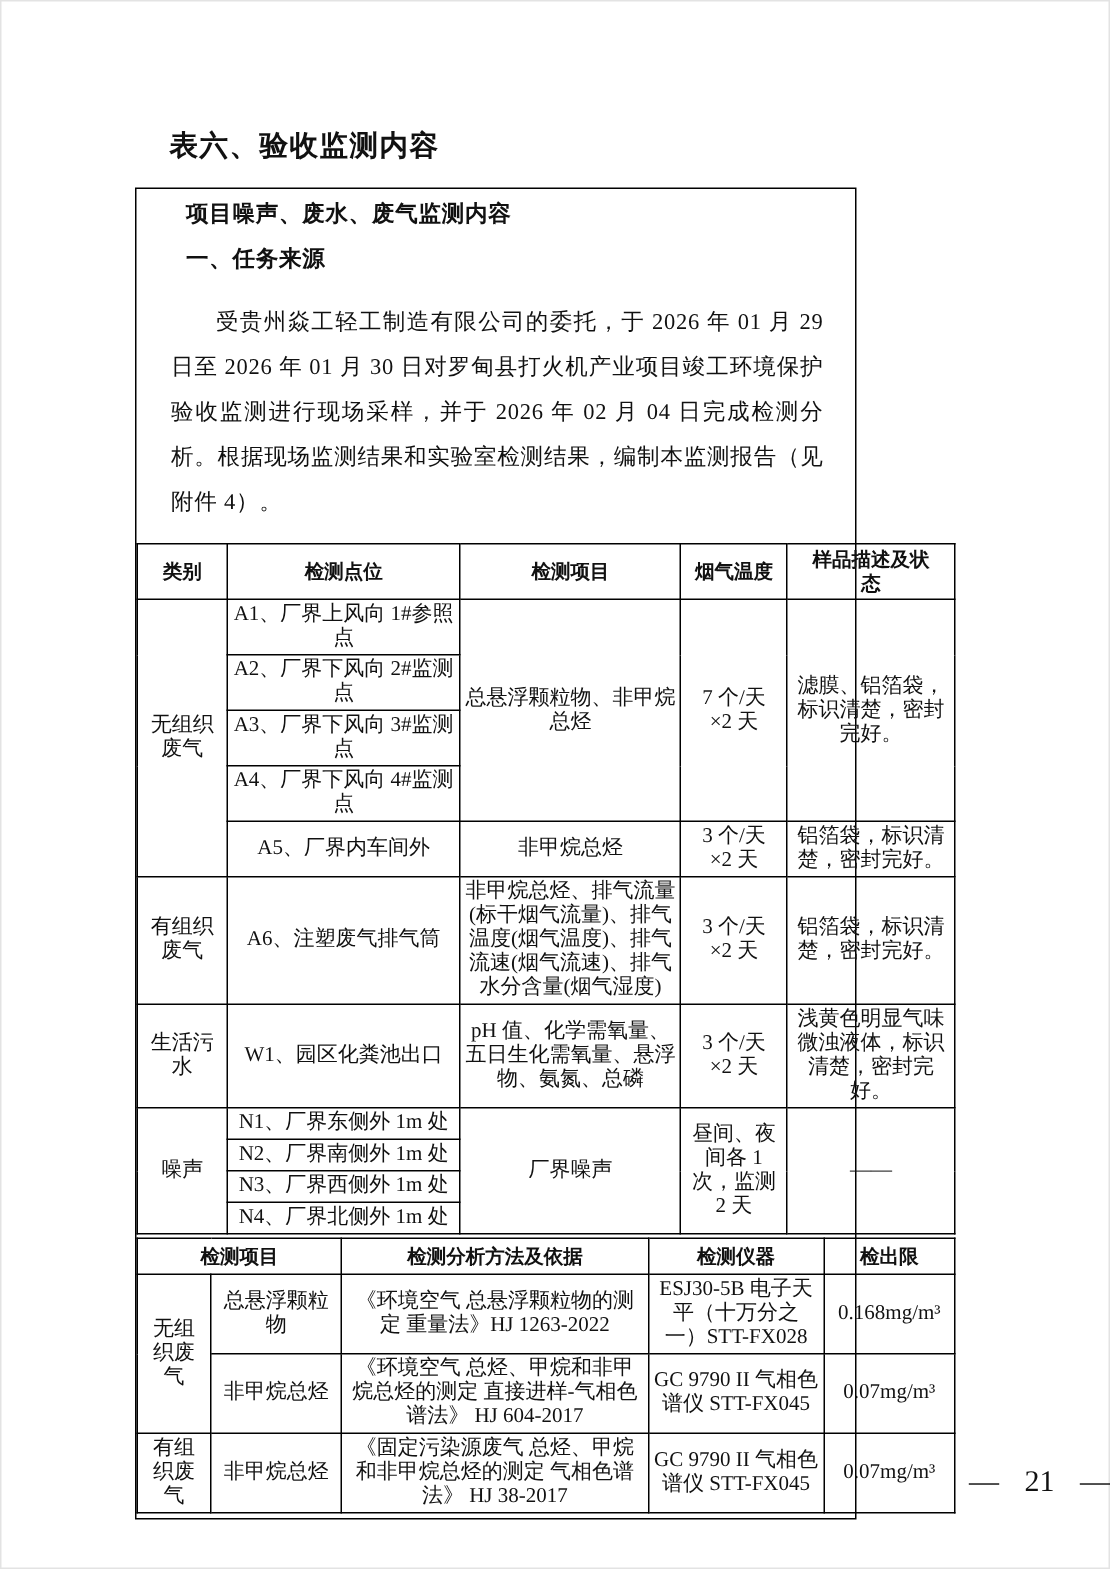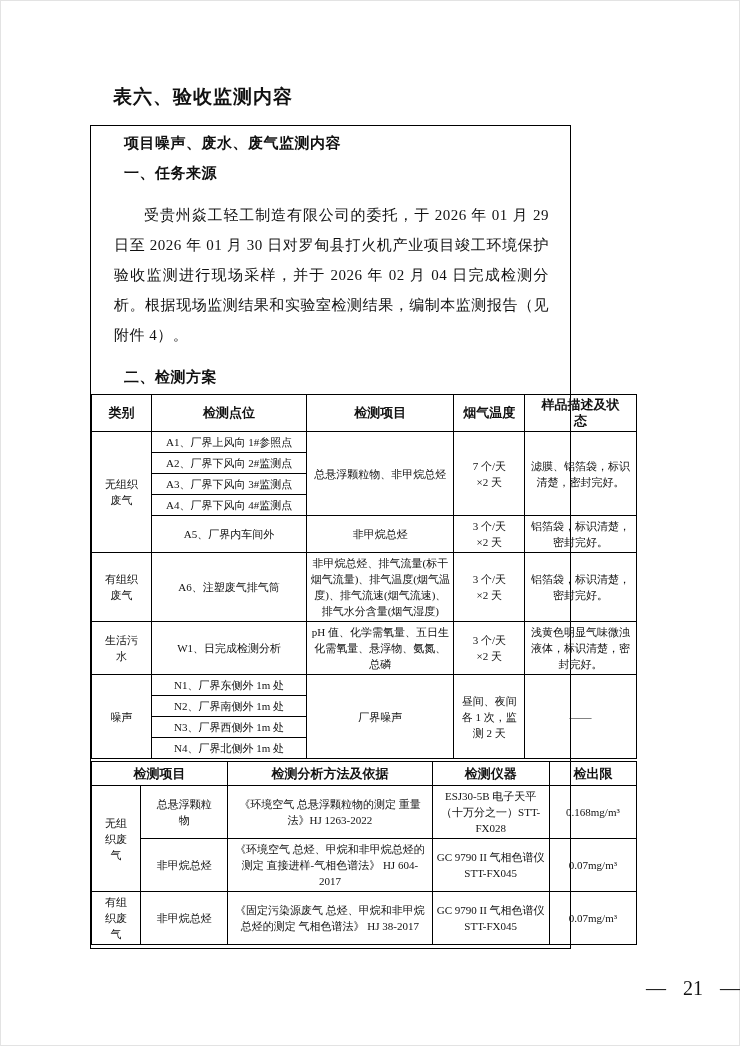--- a/index.html
+++ b/index.html
@@ -11,41 +11,40 @@
   .doc-title{position:absolute;left:113px;top:84px;font-size:19px;font-weight:bold;letter-spacing:1px;}
   .content-box{
     position:absolute;left:90px;top:125px;width:481px;box-sizing:border-box;
     border:1.5px solid #000;background:#fff;padding:2px 0 3px 0;
   }
   .box-title,.sec-heading{font-size:15px;font-weight:bold;line-height:30px;margin:0;padding-left:2.2em;letter-spacing:0.5px;}
   .para{font-size:15px;line-height:30px;margin:12px;padding:0 9px 0 11px;text-align:justify;text-indent:2em;letter-spacing:0.5px;}
   table{border-collapse:collapse;width:546px;margin:2px auto 0 auto;table-layout:fixed;}
   th,td{
     border:1px solid #000;text-align:center;vertical-align:middle;
-    padding:2px 3px;font-size:11px;line-height:16px;white-space:pre-line;
+    padding:2px 3px;font-size:14px;line-height:16px;white-space:pre-line;
     word-break:break-word;overflow:hidden;
   }
   th{font-weight:bold;font-size:13px;}
   .h21{height:20px;}
   .hdr{height:34px;}
   .hdr2{height:24px;}
   .page-num{position:absolute;top:977px;left:0;width:100%;text-align:right;font-size:20px;word-spacing:12px;}
 </style>
 </head>
 <body>
 
 <div class="doc-title">表六、验收监测内容</div>
 
 <div class="content-box">
   <p class="box-title">项目噪声、废水、废气监测内容</p>
 
   <p class="sec-heading">一、任务来源</p>
   <p class="para">受贵州焱工轻工制造有限公司的委托，于 2026 年 01 月 29 日至 2026 年 01 月 30 日对罗甸县打火机产业项目竣工环境保护验收监测进行现场采样，并于 2026 年 02 月 04 日完成检测分析。根据现场监测结果和实验室检测结果，编制本监测报告（见附件 4）。</p>
 
-  <p class="sec-heading">二、检测方案</p>
 
   <table>
     <colgroup>
       <col style="width:11%">
         <col style="width:28.5%">
         <col style="width:27%">
         <col style="width:13%">
         <col style="width:20.5%">
     </colgroup>
     <tbody>
@@ -87,21 +86,21 @@
 废气</td>
       <td>A6、注塑废气排气筒</td>
       <td>非甲烷总烃、排气流量(标干烟气流量)、排气温度(烟气温度)、排气流速(烟气流速)、排气水分含量(烟气湿度)</td>
       <td>3 个/天
 ×2 天</td>
       <td>铝箔袋，标识清楚，密封完好。</td>
     </tr>
     <tr>
       <td>生活污
 水</td>
-      <td>W1、日完成检测分析</td>
+      <td>W1、园区化粪池出口</td>
       <td>pH 值、化学需氧量、五日生化需氧量、悬浮物、氨氮、总磷</td>
       <td>3 个/天
 ×2 天</td>
       <td>浅黄色明显气味微浊液体，标识清楚，密封完好。</td>
     </tr>
     <tr class="h21">
       <td rowspan="4">噪声</td>
       <td>N1、厂界东侧外 1m 处</td>
       <td rowspan="4">厂界噪声</td>
       <td rowspan="4">昼间、夜间各 1 次，监测 2 天</td>

